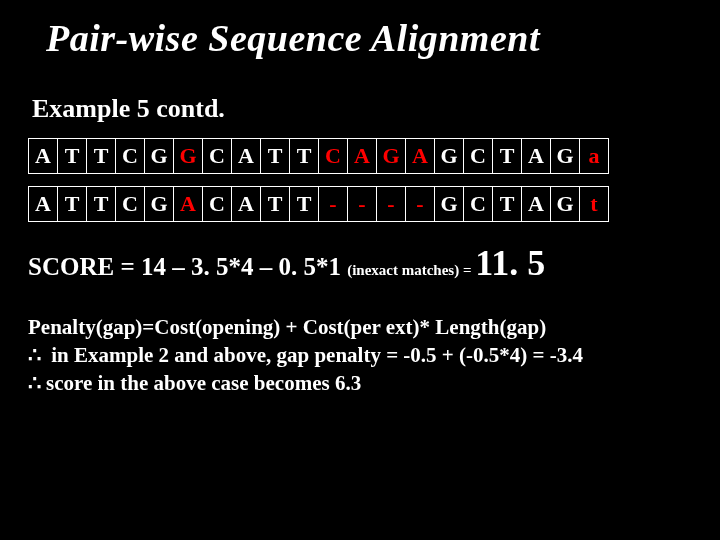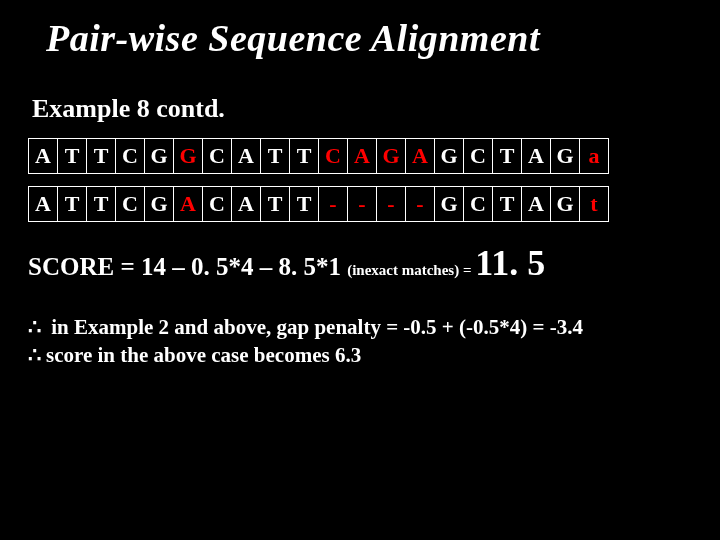--- a/index.html
+++ b/index.html
@@ -73,21 +73,21 @@
     width: 18px;
   }
 </style>
 </head>
 <body>
 
 <div class="slide">
 
   <div class="title">Pair-wise Sequence Alignment</div>
 
-  <div class="subtitle">Example 8  contd.</div>
+  <div class="subtitle">Example 5  contd.</div>
 
   <table class="seq-table">
     <tbody>
         <tr>
       <td>A</td>
       <td>T</td>
       <td>T</td>
       <td>C</td>
       <td>G</td>
       <td class="red">G</td>
@@ -130,21 +130,22 @@
       <td>C</td>
       <td>T</td>
       <td>A</td>
       <td>G</td>
       <td class="red">t</td>
     </tr>
   </tbody>
     </table>
 
   <div class="score-line">
-    <span>SCORE = 14 – 0. 5*4 – 8. 5*1 </span><span class="small">(inexact matches) = </span><span class="big">11. 5</span>
+    <span>SCORE = 14 – 3. 5*4 – 0. 5*1 </span><span class="small">(inexact matches) = </span><span class="big">11. 5</span>
   </div>
 
   <div class="penalty-block">
+    <div>Penalty(gap)=Cost(opening) + Cost(per ext)* Length(gap)</div>
     <div><span class="therefore">∴</span><span> in Example 2 and above, gap penalty   = -0.5 + (-0.5*4) = -3.4</span></div>
     <div><span class="therefore">∴</span><span>score in the above case becomes 6.3</span></div>
   </div>
 
 </div>
 
 </body></html>

